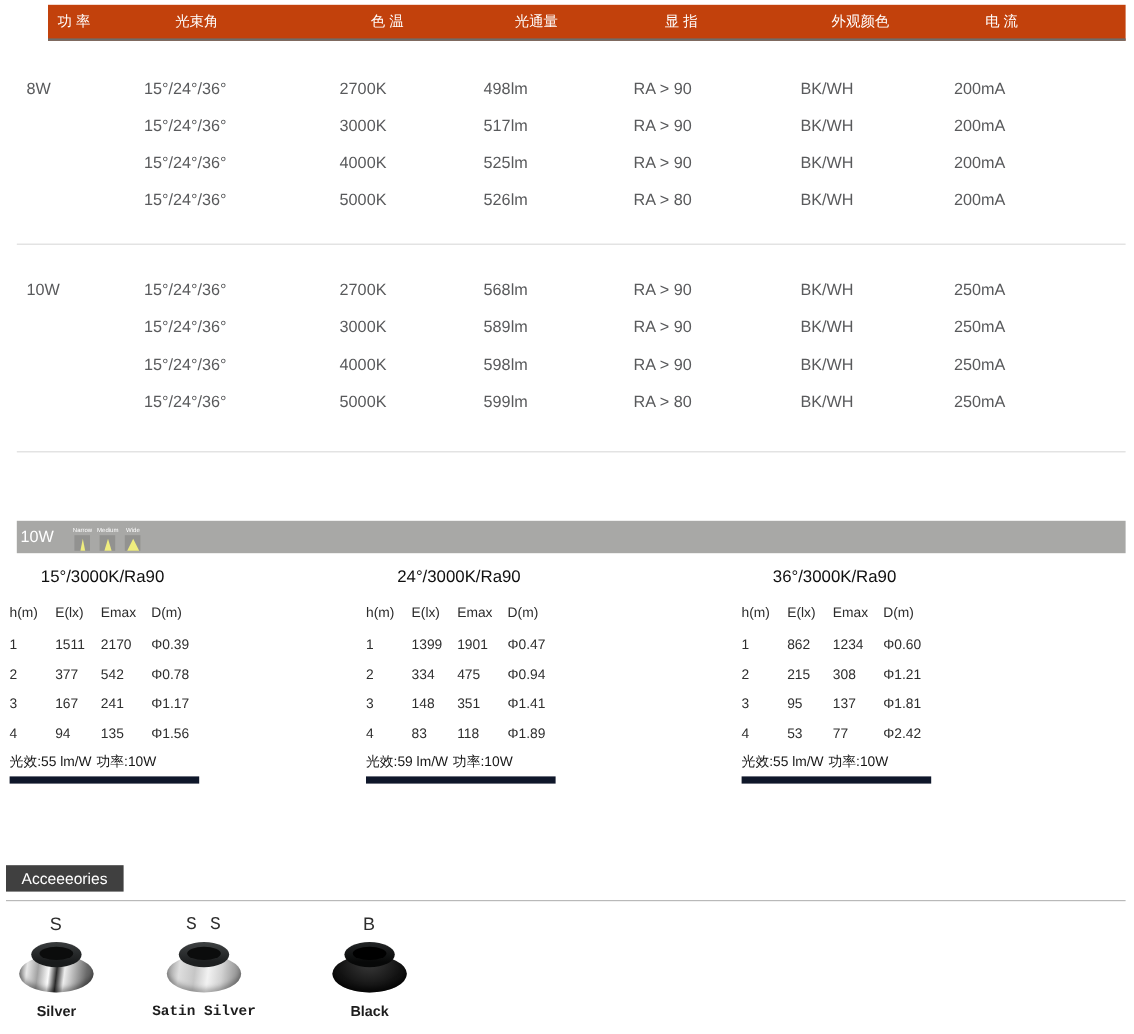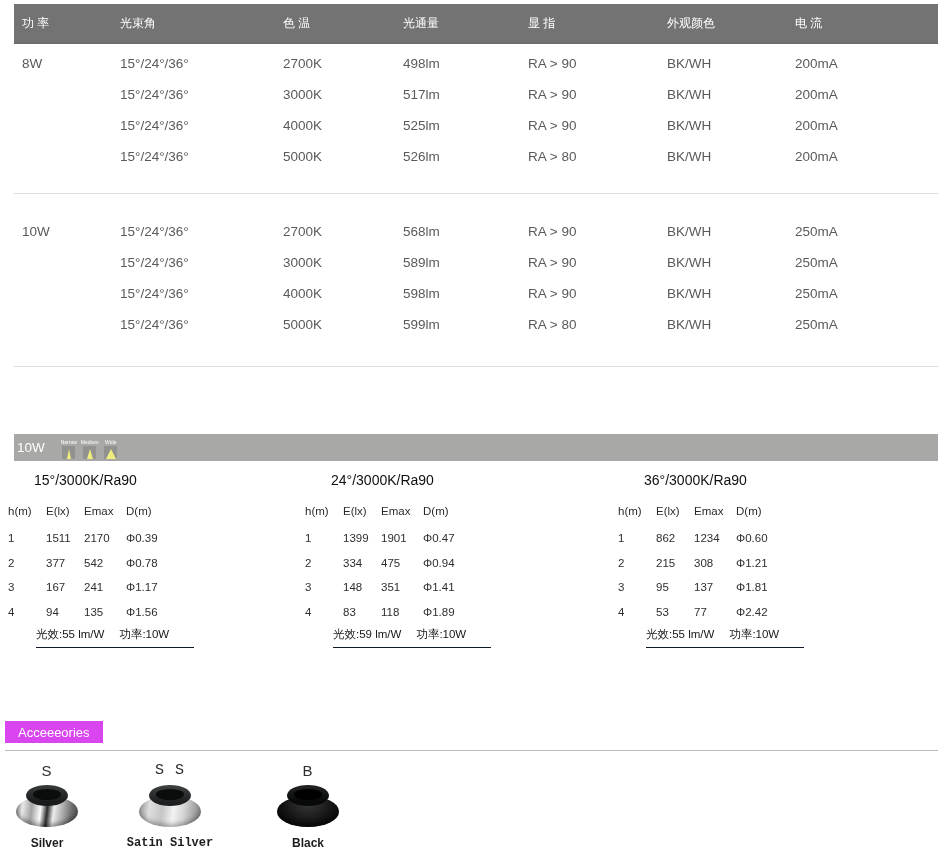--- a/index.html
+++ b/index.html
@@ -6,24 +6,24 @@
   .page {
     position:relative; width:945px; height:862px; background:#ffffff;
     font-family:"Liberation Sans", sans-serif; overflow:hidden;
     -webkit-font-smoothing:antialiased;
   }
 
   
   .spec { position:absolute; top:4px; left:14px; right:7px; }
   .spec-head {
     display:grid; grid-template-columns:98px 163px 120px 125px 139px 128px auto;
-    align-items:center; height:40px; background:#737373; color:#ffffff;
-    font-size:12px; padding-left:8px; border-bottom:2px solid #6c6c6a; box-sizing:border-box;
-  }
-  .spec-body { padding-left:8px; margin-top:4px; }
+    align-items:center; height:30px; background:#c2410c; color:#ffffff;
+    font-size:12px; padding-left:8px; border-bottom:2px solid #6c6c6a; box-sizing:border-box;margin-left:26px;
+  }
+  .spec-body { padding-left:8px; margin-top:24px; }
   .spec-row {
     display:grid; grid-template-columns:98px 163px 120px 125px 139px 128px auto;
     align-items:center; height:31px; font-size:13.5px; color:#595a5c;
   }
   .divider { height:1px; background:#dcdcdc; }
   .div-1 { margin-top:21px; margin-left:-8px; }
   .spec-g2 { margin-top:22px; }
   .div-2 { margin-top:26px; margin-left:-8px; }
 
   
@@ -51,28 +51,28 @@
   .pm-head {
     display:grid; grid-template-columns:38px 38px 42px 50px;
     margin-top:13px; height:20px; align-items:center; font-size:11.5px; color:#2b2b2b;
   }
   .pm-rows { margin-top:5px; }
   .pm-row {
     display:grid; grid-template-columns:38px 38px 42px 50px;
     height:24.5px; align-items:center; font-size:11.5px; color:#2e2e2e;
   }
   .pm-foot {
-    margin-top:3px; padding-bottom:5px; border-bottom:1px solid #0f172a;
-    display:flex; gap:15px; font-size:11.5px; color:#161616; width:158px; white-space:nowrap;margin-left:28px;
+    margin-top:3px; padding-bottom:5px; border-bottom:6px solid #0f172a;
+    display:flex; gap:4px; font-size:11.5px; color:#161616; width:158px; white-space:nowrap;
   }
 
   
   .acc { position:absolute; top:721px; left:5px; right:7px; }
   .acc-banner {
-    width:98px; height:22px; background:#d946ef; color:#ffffff; font-size:13px;
+    width:98px; height:22px; background:#404040; color:#ffffff; font-size:13px;
     display:flex; align-items:center; padding-left:13px; box-sizing:border-box;
   }
   .acc-divider { margin-top:7px; height:1px; background:#b9b9b9; }
   .acc-items { position:relative; height:112px; }
   .acc-item { position:absolute; top:10px; width:96px; text-align:center; }
   .acc-i1 { left:-6px; } .acc-i2 { left:117px;font-family:Liberation Mono, monospace; } .acc-i3 { left:255px; }
   .acc-code { font-size:15px; color:#2e2e2e; height:20px; line-height:20px; letter-spacing:1px; }
   .acc-name { margin-top:9px; font-size:12px; font-weight:bold; color:#1d1d1d; }
 
   .ring { position:relative; width:62px; height:42px; margin:4px auto 0; }

